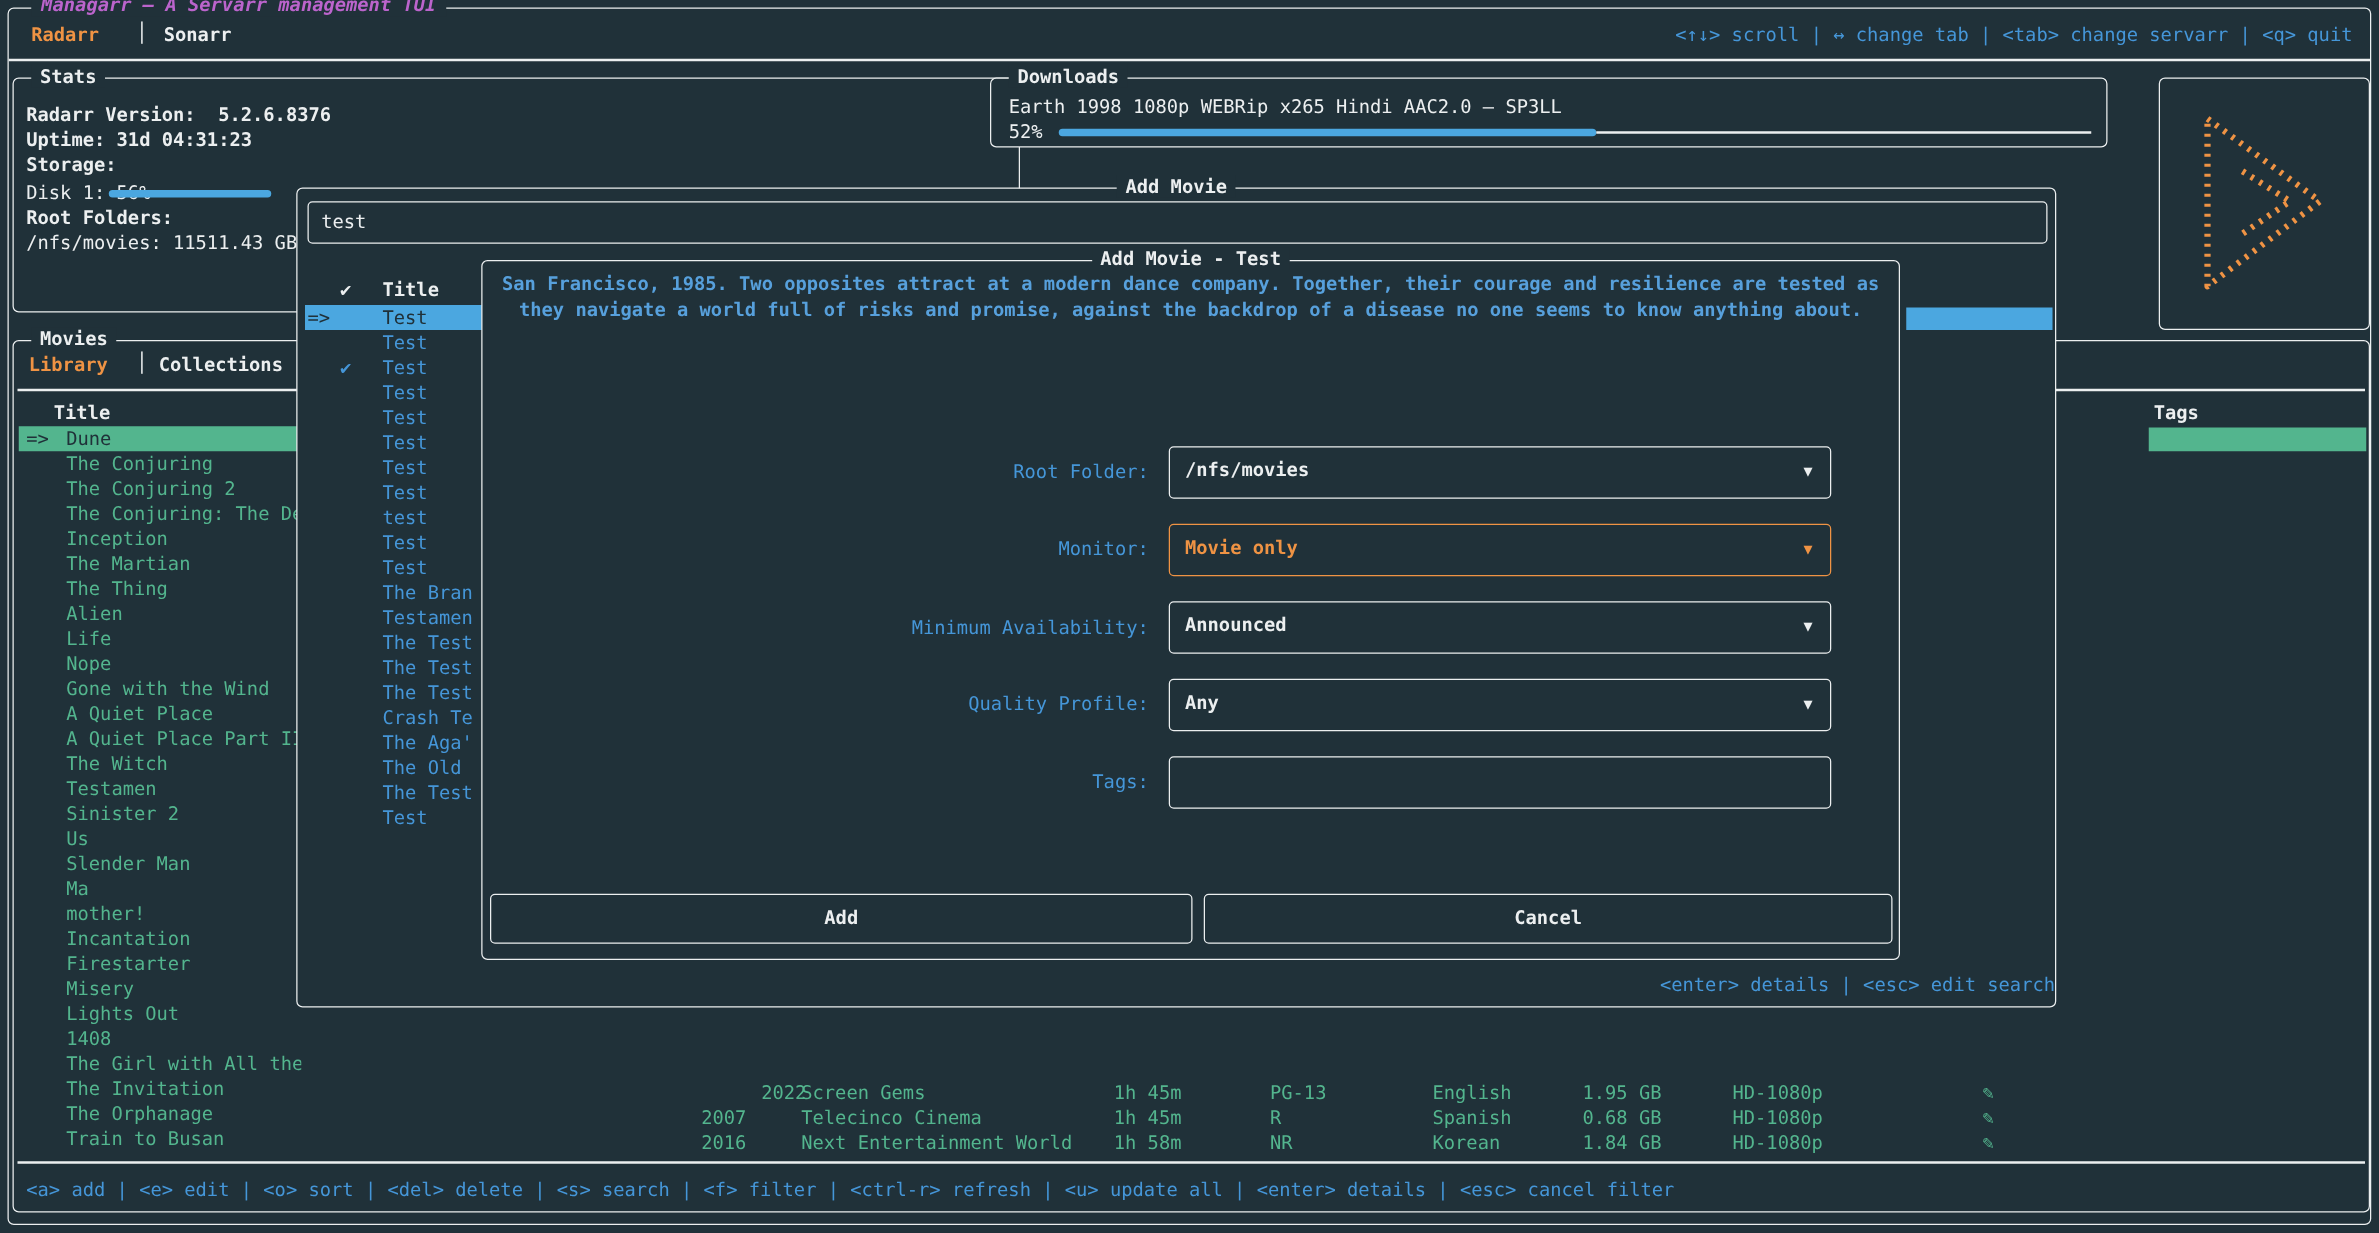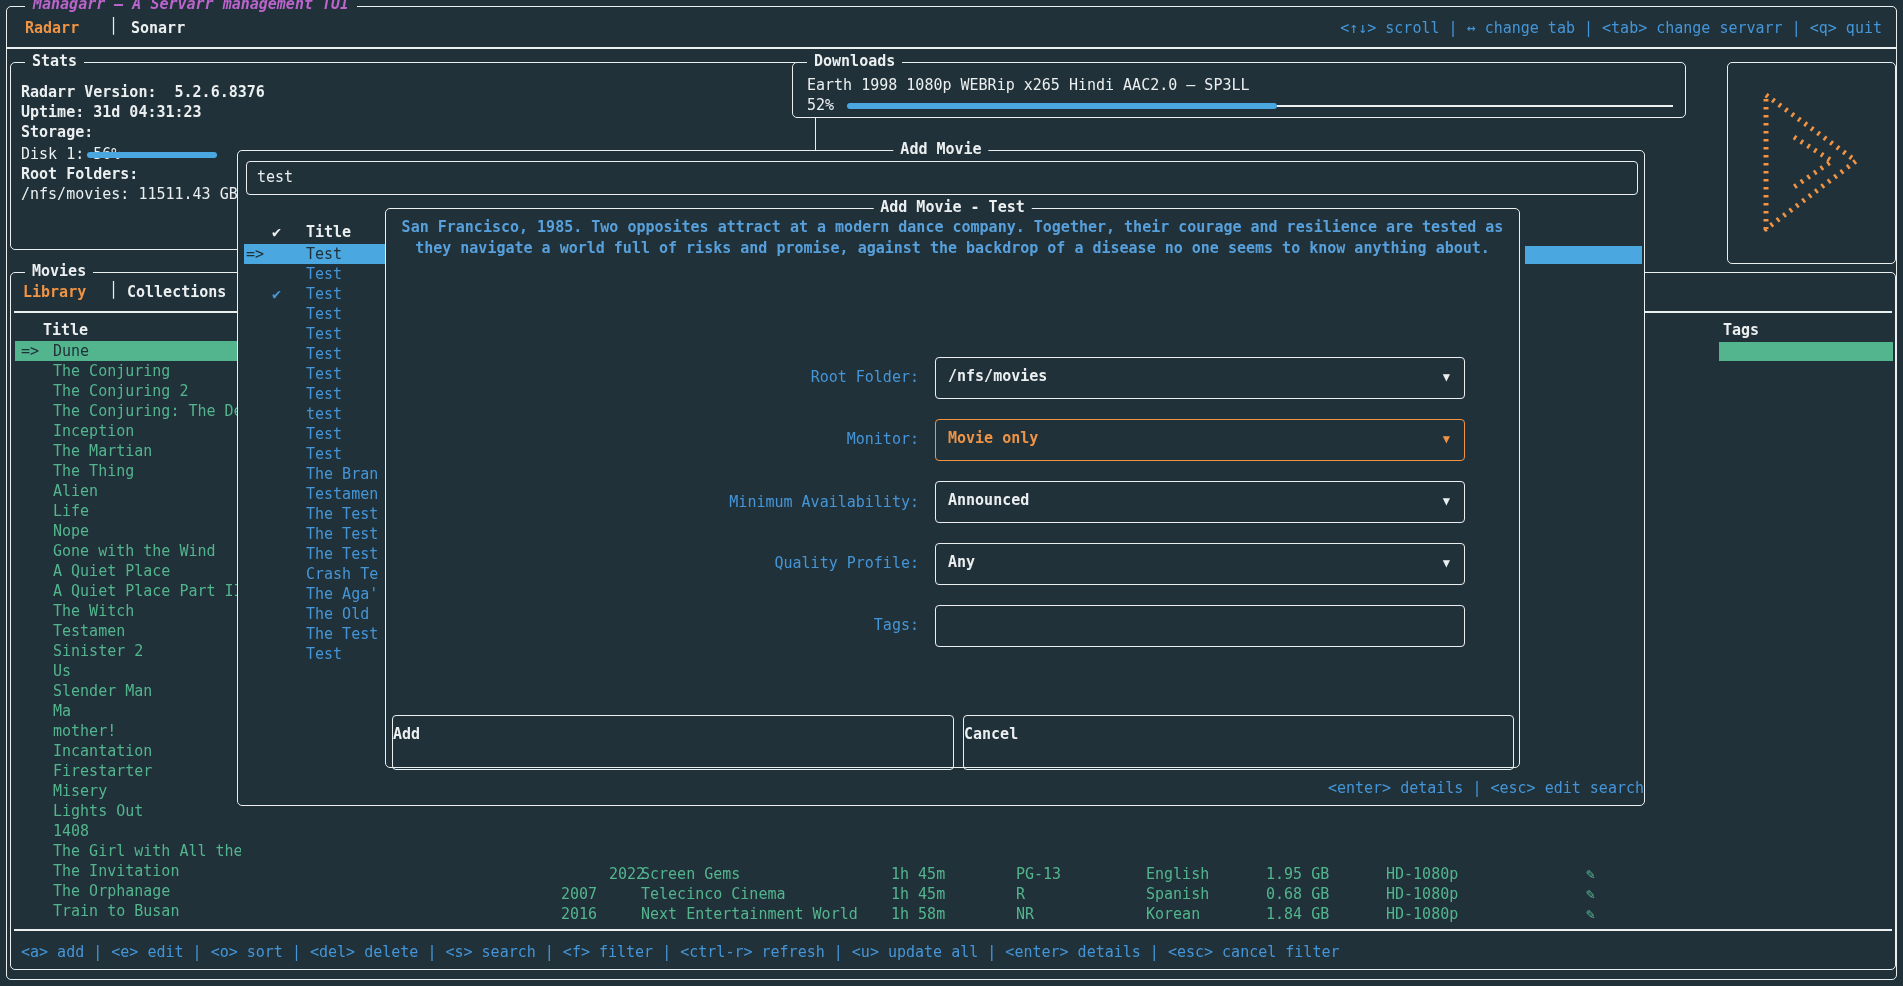--- a/index.html
+++ b/index.html
@@ -72,21 +72,21 @@
   
   #modal{left:385px;top:208px;width:1135px;height:560px;z-index:6;}
   .desc-line{position:absolute;left:0;width:100%;text-align:center;color:#57a0dc;font-weight:bold;white-space:pre;}
   #desc1{top:9px;} #desc2{top:30px;}
   .field-label{position:absolute;left:40px;width:493px;text-align:right;color:var(--blue);white-space:pre;}
   .field-box{position:absolute;left:549px;width:530px;height:42px;border:1.5px solid var(--fg);border-radius:4px;}
   .field-box .val{position:absolute;left:12px;top:9px;font-weight:bold;white-space:pre;}
   .field-box .arrow{position:absolute;right:14px;top:12px;font-size:12px;}
   .field-box.focused{border-color:var(--orange);}
   .field-box.focused .val,.field-box.focused .arrow{color:var(--orange);}
-  .btn{position:absolute;top:506px;height:55px;border:1.5px solid var(--fg);border-radius:4px;text-align:left;line-height:37px;font-weight:bold;}
+  .btn{position:absolute;top:506px;height:40px;border:1.5px solid var(--fg);border-radius:4px;text-align:center;line-height:37px;font-weight:bold;}
   #btn-add{left:6px;width:562px;}
   #btn-cancel{left:577px;width:551px;}
 </style>
 </head>
 <body>
 
 <div class="tui-box" id="window">
   <div id="win-title">Managarr — A Servarr management TUI</div>
   <div id="tab-radarr">Radarr</div>
   <div id="tab-sep">│</div>

